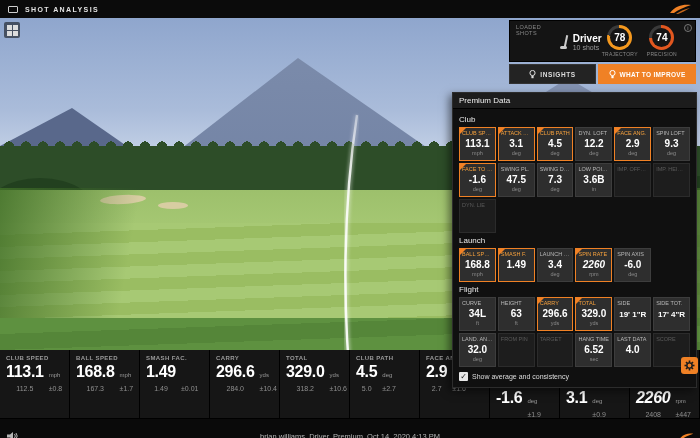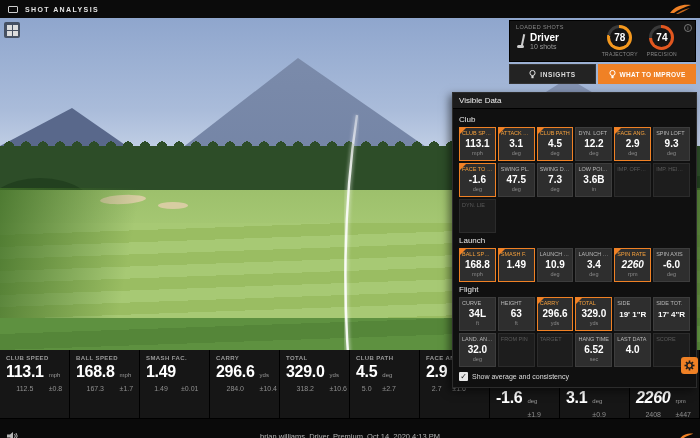--- a/index.html
+++ b/index.html
@@ -42,21 +42,21 @@
      background:repeating-linear-gradient(178deg,#5e9140 0 16px,#558639 16px 32px)}
   .tracer-svg{position:absolute;left:0;top:0}
 
   
   .menu-btn{position:absolute;left:4px;top:22px;width:16px;height:16px;background:rgba(8,8,8,.55);border-radius:2px;z-index:20;
      display:grid;grid-template-columns:5px 5px;grid-template-rows:5px 5px;gap:1px;place-content:center}
   .menu-btn span{background:#ddd;display:block}
 
   
   .loaded{position:absolute;left:509px;top:20px;width:187px;height:42px;background:#141414;border:1px solid #000;z-index:25;display:flex;padding:3px 6px}
-  .ls-left{display:flex;flex-direction:column}
+  .ls-left{display:flex;flex-direction:row}
   .ls-label{font-size:5.5px;color:#8a8a8a;letter-spacing:.4px}
   .ls-club-row{display:flex;align-items:center;margin-top:2px}
   .club-icon{width:10px;height:15px;margin-right:4px;position:relative}
   .club-icon::before{content:'';position:absolute;left:6px;top:0;width:1.5px;height:12px;background:#ccc;transform:rotate(12deg)}
   .club-icon::after{content:'';position:absolute;left:1px;bottom:1px;width:7px;height:3px;background:#ccc;border-radius:2px}
   .ls-club{font-size:10px;font-weight:bold;color:#fff;line-height:1.1}
   .ls-shots{font-size:7px;color:#999}
   .ls-gauges{margin-left:auto;display:flex;gap:9px;padding-right:12px;align-items:flex-start;padding-top:1px}
   .gauge-wrap{display:flex;flex-direction:column;align-items:center}
   .gauge{position:relative;width:25px;height:25px;border-radius:50%}
@@ -278,21 +278,21 @@
       </div>
       <div class="bb-cell covered">
         <div class="bb-value italic">2260</div>
         <div class="bb-unit">rpm</div>
         <div class="bb-avg">2408</div>
         <div class="bb-cons">±447</div>
       </div>
     </div>
 
   <div class="vd">
-    <div class="vd-header">Visible Data</div>
+    <div class="vd-header">Premium Data</div>
     <div class="vd-body" id="vd-body">
         <div class="vd-section">Club</div>
         <div class="vd-grid">
           <div class="tile selected">
             <div class="t-label">CLUB SPEED</div>
             <div class="t-value">113.1</div>
             <div class="t-unit">mph</div>
           </div>
           <div class="tile selected">
             <div class="t-label">ATTACK ANG.</div>
@@ -353,25 +353,20 @@
         <div class="vd-grid">
           <div class="tile selected">
             <div class="t-label">BALL SPEED</div>
             <div class="t-value">168.8</div>
             <div class="t-unit">mph</div>
           </div>
           <div class="tile selected">
             <div class="t-label">SMASH F.</div>
             <div class="t-value">1.49</div>
             <div class="t-unit"></div>
-          </div>
-          <div class="tile">
-            <div class="t-label">LAUNCH ANG.</div>
-            <div class="t-value">10.9</div>
-            <div class="t-unit">deg</div>
           </div>
           <div class="tile">
             <div class="t-label">LAUNCH DIR.</div>
             <div class="t-value">3.4</div>
             <div class="t-unit">deg</div>
           </div>
           <div class="tile selected">
             <div class="t-label">SPIN RATE</div>
             <div class="t-value italic">2260</div>
             <div class="t-unit">rpm</div>

